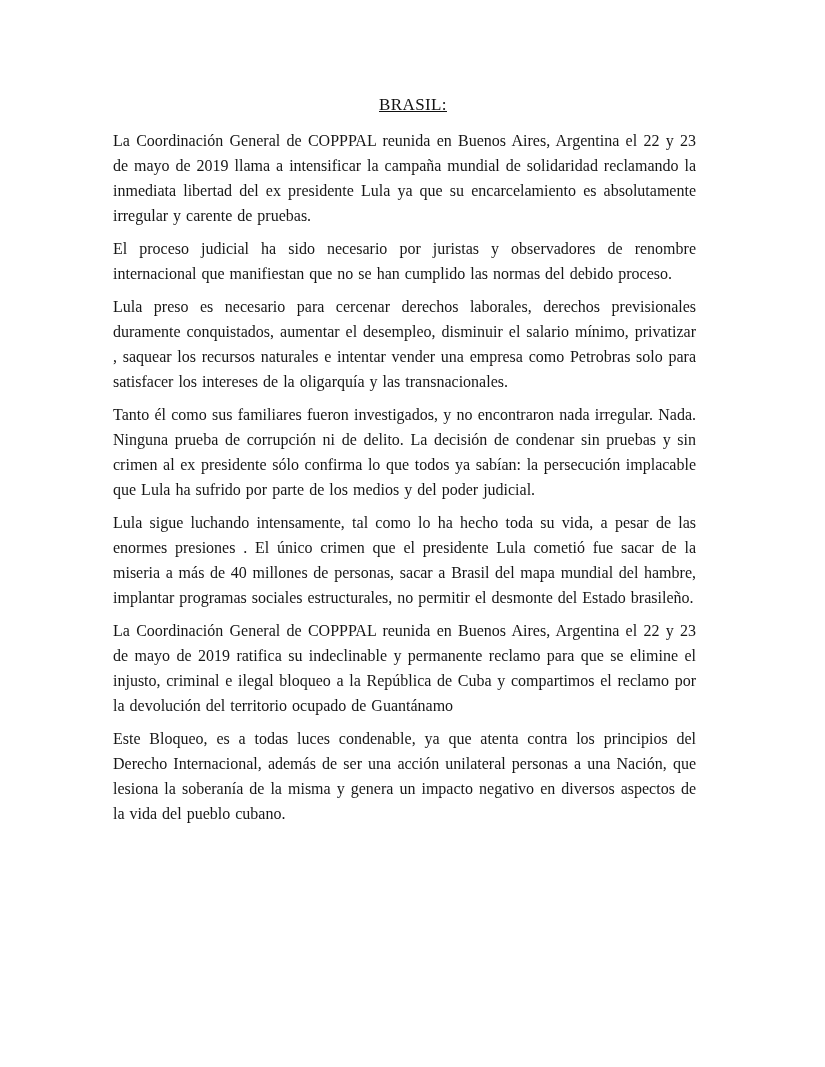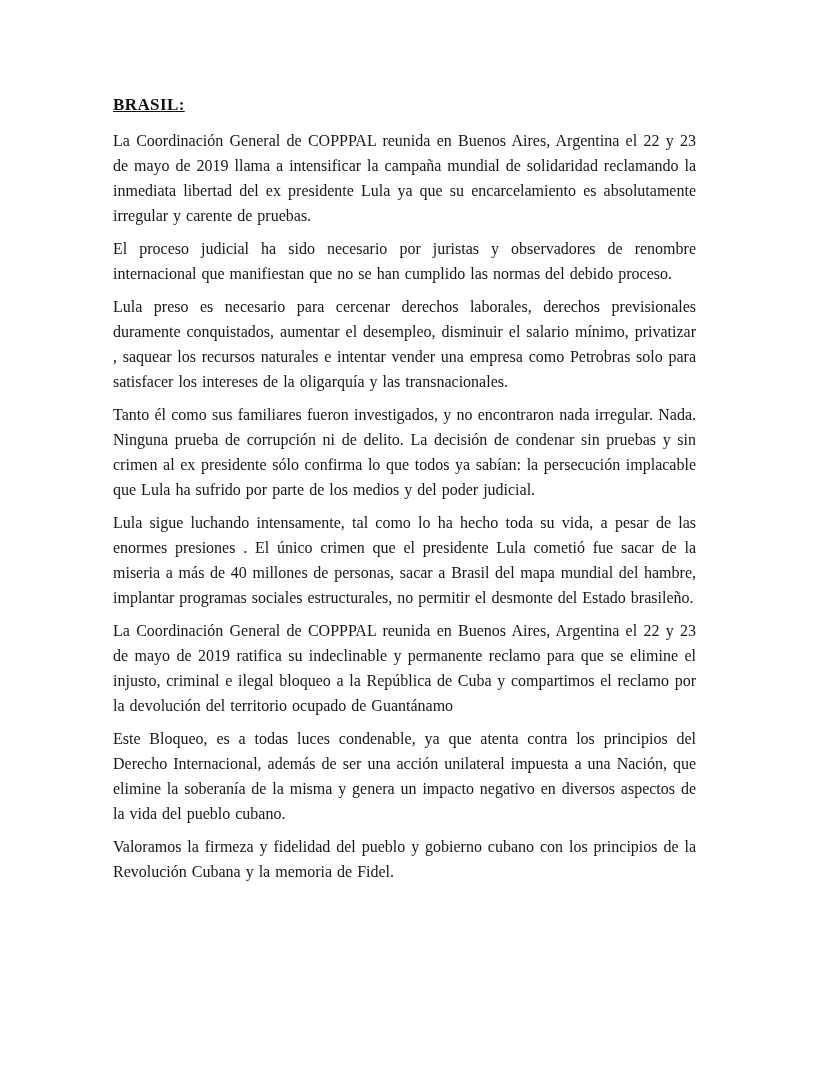--- a/index.html
+++ b/index.html
@@ -19,26 +19,27 @@
     overflow: hidden;
   }
   .doc-section {
     margin: 0;
   }
   .doc-section.first {
     margin-bottom: 8px;
   }
   .section-heading {
     font-size: 17px;
-    font-weight: bold;
+    font-weight: normal;
     text-decoration: underline;
     letter-spacing: 0.4px;
     line-height: 22px;
     margin: 0 0 12px 0;
     color: #111111;
+    text-align: center;
   }
   .doc-paragraph {
     font-size: 16px;
     line-height: 25px;
     text-align: justify;
     margin: 0 17px 8px 0;
     word-spacing: 1px;
   }
 </style>
 </head>
@@ -50,17 +51,16 @@
     <h2 class="section-heading">BRASIL:</h2>
     <p class="doc-paragraph">La Coordinación General de COPPPAL reunida en Buenos Aires, Argentina el 22 y 23 de mayo de 2019 llama a intensificar la campaña mundial de solidaridad reclamando la inmediata libertad del ex presidente Lula ya que su encarcelamiento es absolutamente irregular y carente de pruebas.</p>
     <p class="doc-paragraph">El proceso judicial ha sido necesario por juristas y observadores de renombre internacional que manifiestan que no se han cumplido las normas del debido proceso.</p>
     <p class="doc-paragraph">Lula preso es necesario para cercenar derechos laborales, derechos previsionales duramente conquistados, aumentar el desempleo, disminuir el salario mínimo, privatizar , saquear los recursos naturales e intentar vender una empresa como Petrobras solo para satisfacer los intereses de la oligarquía y las transnacionales.</p>
     <p class="doc-paragraph">Tanto él como sus familiares fueron investigados, y no encontraron nada irregular. Nada. Ninguna prueba de corrupción ni de delito. La decisión de condenar sin pruebas y sin crimen al ex presidente sólo confirma lo que todos ya sabían: la persecución implacable que Lula ha sufrido por parte de los medios y del poder judicial.</p>
     <p class="doc-paragraph">Lula sigue luchando intensamente, tal como lo ha hecho toda su vida, a pesar de las enormes presiones . El único crimen que el presidente Lula cometió fue sacar de la miseria a más de 40 millones de personas, sacar a Brasil del mapa mundial del hambre, implantar programas sociales estructurales, no permitir el desmonte del Estado brasileño.</p>
   </section>
 
   <section class="doc-section">
     <p class="doc-paragraph">La Coordinación General de COPPPAL reunida en Buenos Aires, Argentina el 22 y 23 de mayo de 2019 ratifica su indeclinable y permanente reclamo para que se elimine el injusto, criminal e ilegal bloqueo a la República de Cuba y compartimos el reclamo por la devolución del territorio ocupado de Guantánamo</p>
-    <p class="doc-paragraph">Este Bloqueo, es a todas luces condenable, ya que atenta contra los principios del Derecho Internacional, además de ser una acción unilateral impuesta a una Nación, que elimine la soberanía de la misma y genera un impacto negativo en diversos aspectos de la vida del pueblo cubano.</p>
-    <p class="doc-paragraph">Valoramos la firmeza y fidelidad del pueblo y gobierno cubano con los principios de la Revolución Cubana y la memoria de Fidel.</p>
+    <p class="doc-paragraph">Este Bloqueo, es a todas luces condenable, ya que atenta contra los principios del Derecho Internacional, además de ser una acción unilateral personas a una Nación, que lesiona la soberanía de la misma y genera un impacto negativo en diversos aspectos de la vida del pueblo cubano.</p>
   </section>
 
 </div>
 
 </body></html>

